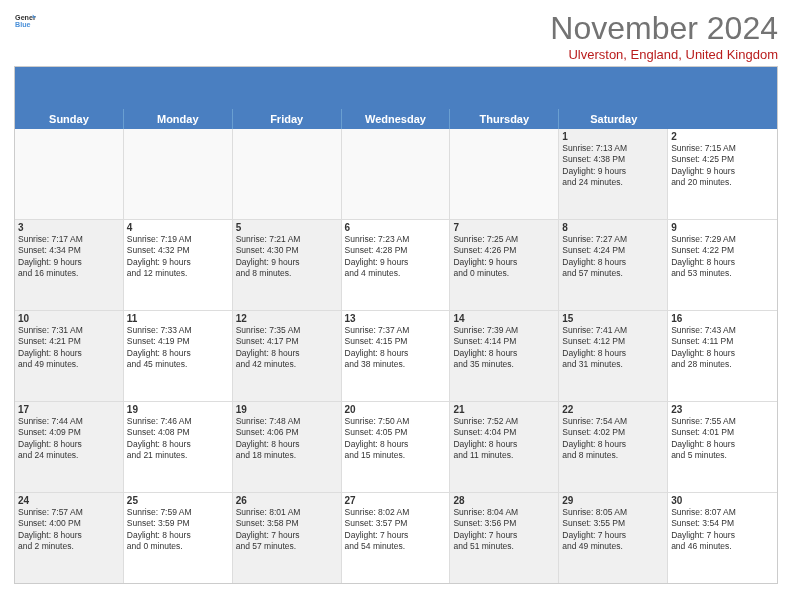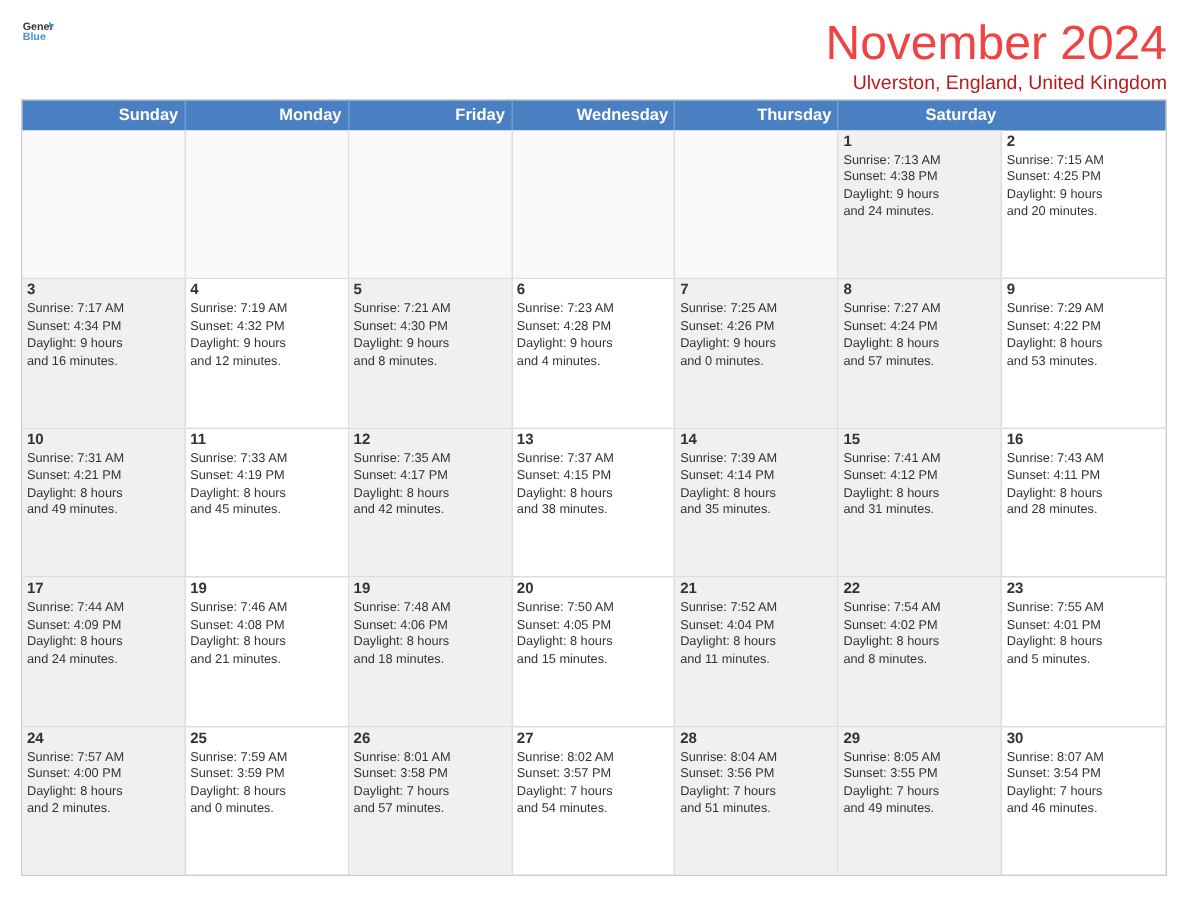--- a/index.html
+++ b/index.html
@@ -31,21 +31,21 @@
     .logo-icon {
       width: 22px;
       height: 22px;
     }
     .title-block {
       text-align: right;
     }
     .month-title {
       font-size: 32px;
       font-weight: normal;
-      color: #ef4444;
+      color: #737373;
     }
     .location {
       font-size: 13px;
       color: #b91c1c;
     }
     .calendar {
       flex: 1;
       display: flex;
       flex-direction: column;
       border: 1px solid #ccc;
@@ -53,22 +53,23 @@
     .cal-header {
       display: grid;
       grid-template-columns: repeat(7, 1fr);
       background: #4a7fc1;
     }
     .cal-header-cell {
       color: #fff;
       font-size: 11px;
       font-weight: bold;
       padding: 4px 4px;
-      text-align: right;
+      text-align: center;
       border-right: 1px solid #6a9fd1;
+      margin-top: 42px;
     }
     .cal-header-cell:last-child { border-right: none; }
     .cal-body {
       flex: 1;
       display: flex;
       flex-direction: column;
     }
     .cal-row {
       display: grid;
       grid-template-columns: repeat(7, 1fr);

